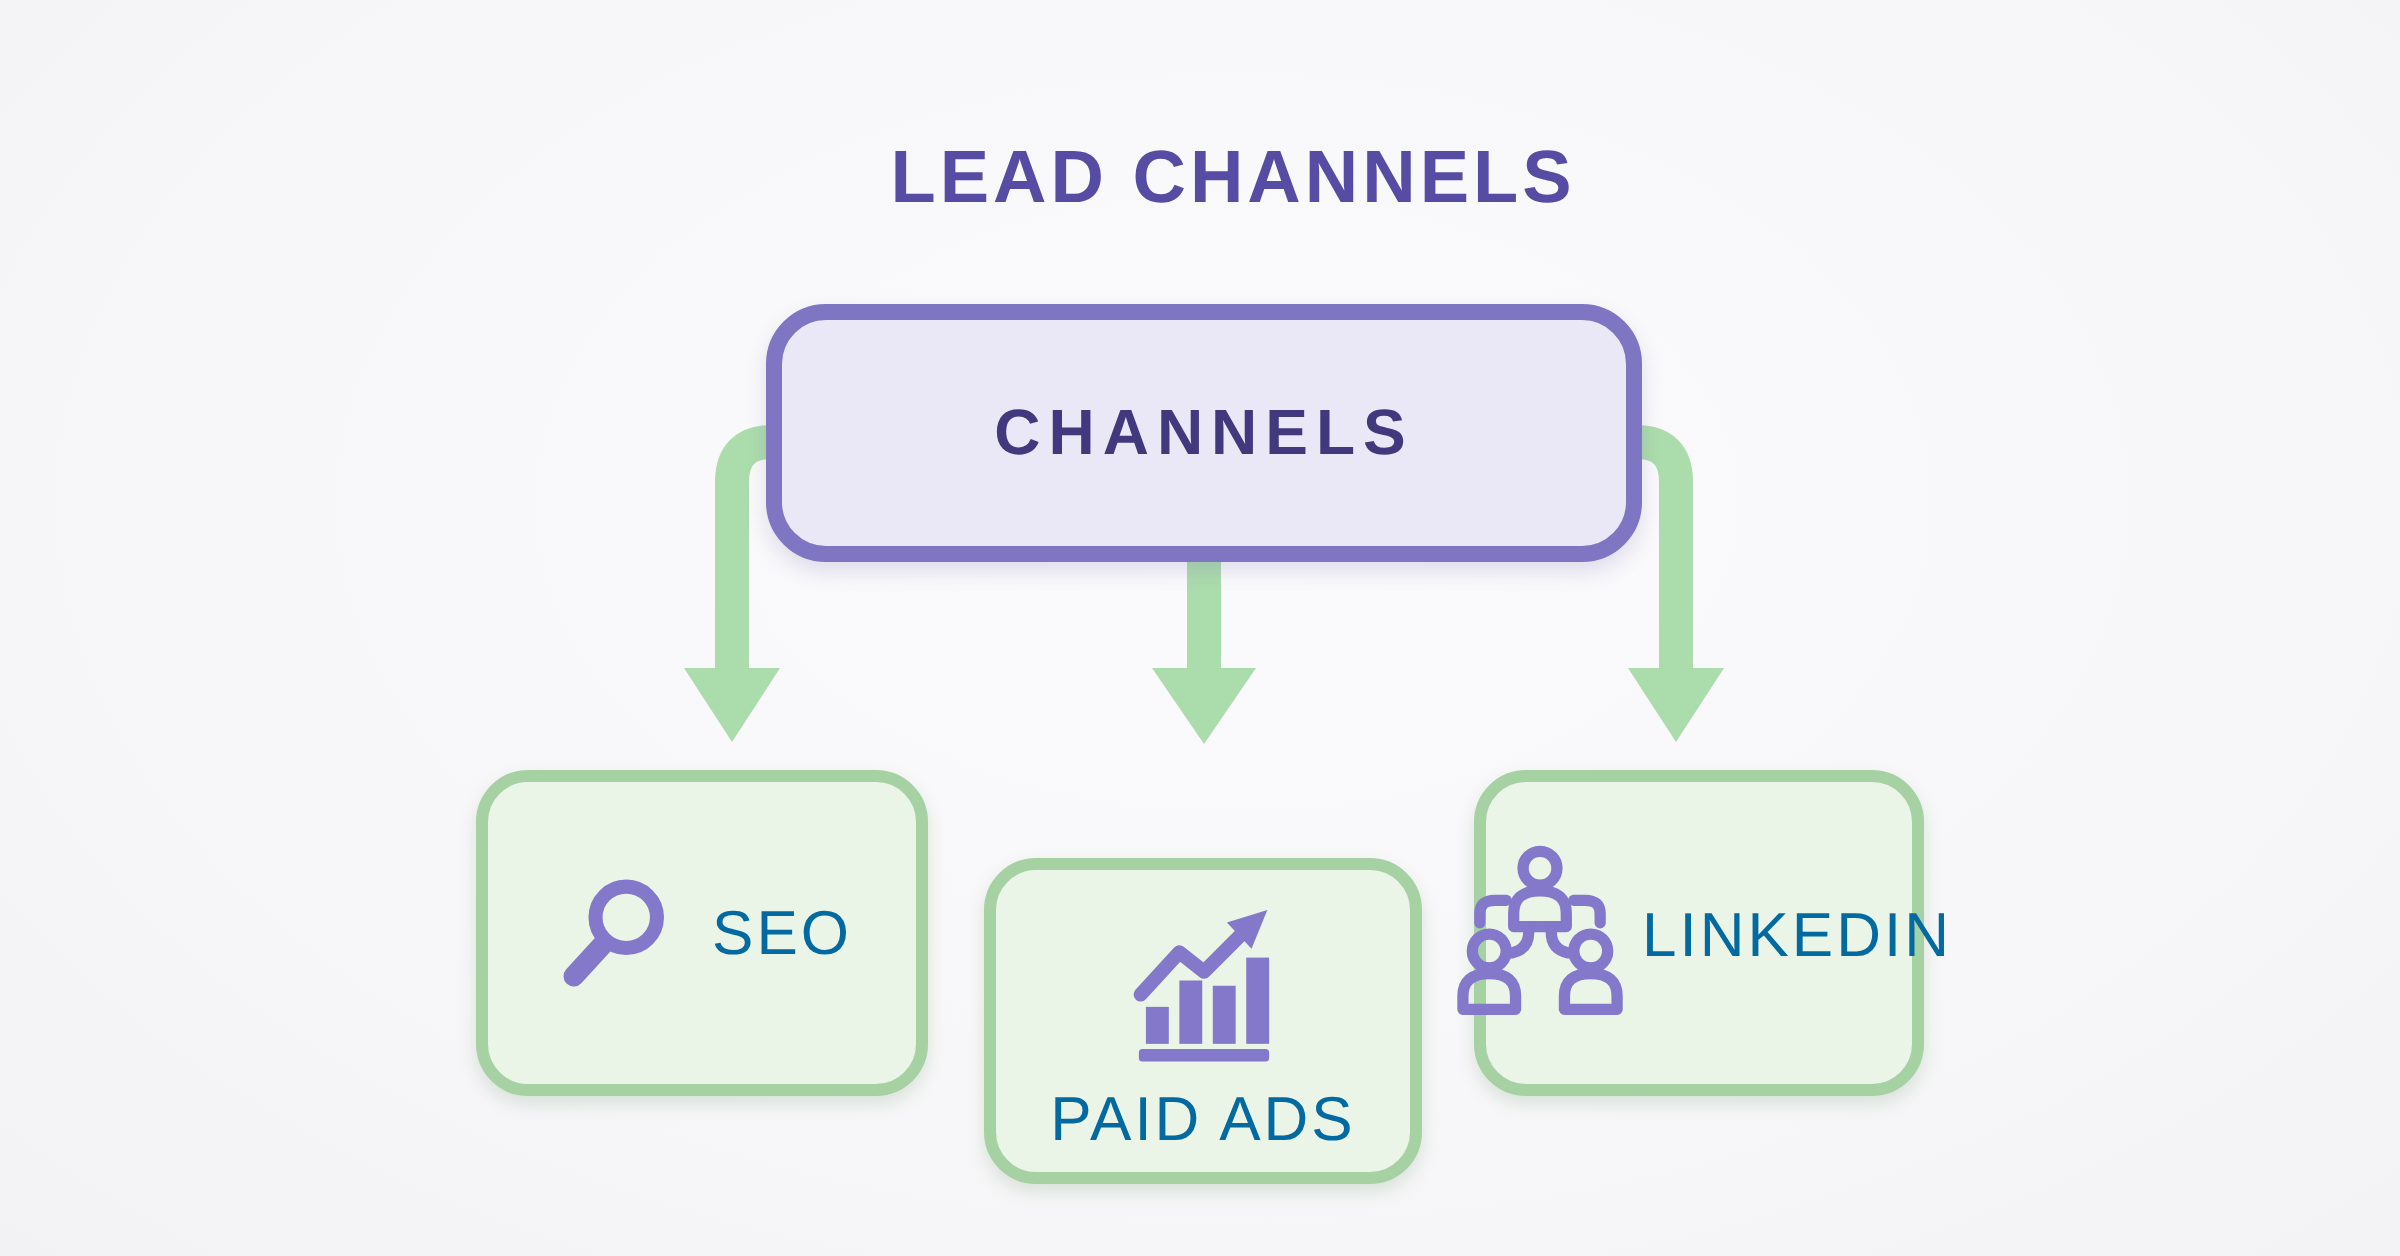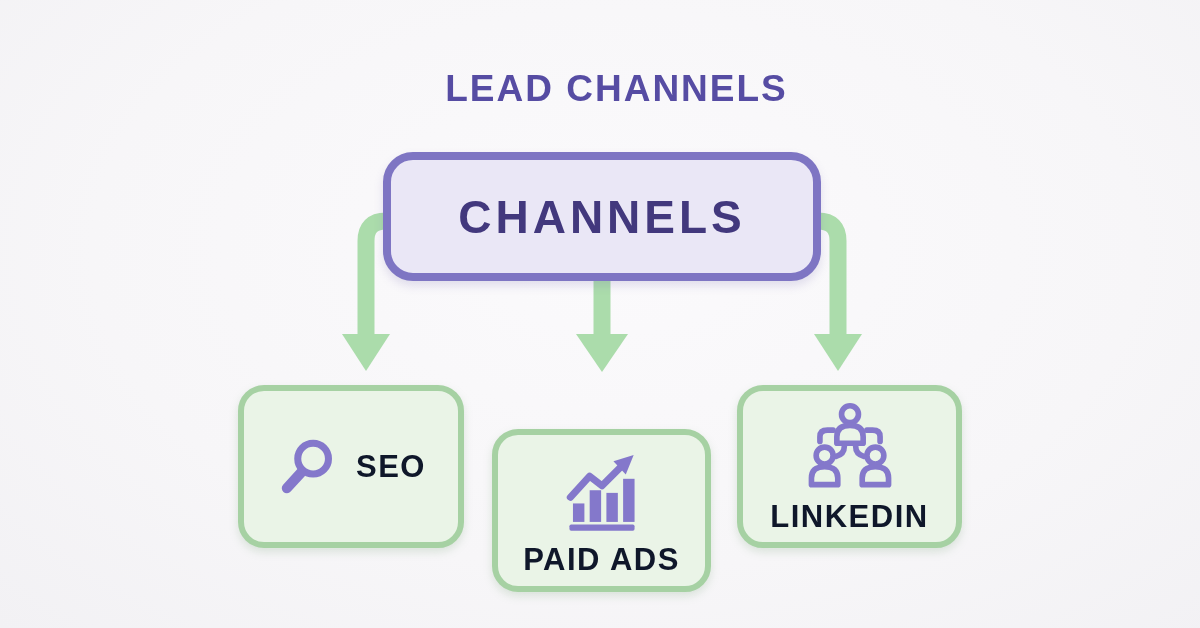--- a/index.html
+++ b/index.html
@@ -42,47 +42,47 @@
     background: #eae7f6;
     border: 8px solid #7e75c3;
     border-radius: 30px;
     box-shadow: 0 5px 10px rgba(110,100,170,0.18);
     display: flex;
     align-items: center;
     justify-content: center;
     z-index: 2;
   }
   .root-box .label {
-    font-size: 46px;
+    font-size: 32px;
     font-weight: 700;
     letter-spacing: 4px;
     color: #42387d;
   }
   .child-box {
     position: absolute;
     top: 385px;
     height: 163px;
     box-sizing: border-box;
     background: #eaf4e7;
     border: 6px solid #a6d1a3;
     border-radius: 26px;
     box-shadow: 0 4px 8px rgba(130,170,130,0.25);
     display: flex;
     align-items: center;
     justify-content: center;
     z-index: 2;
   }
   .child-seo      { left: 238px; width: 226px; flex-direction: row; gap: 16px; }
   .child-paid     { left: 492px; width: 219px; flex-direction: column; gap: 6px; padding-top: 4px; margin-top: 44px; }
-  .child-linkedin { left: 737px; width: 225px; flex-direction: column; gap: 4px; padding-top: 2px; }
+  .child-linkedin { left: 737px; width: 225px; flex-direction: row; gap: 4px; padding-top: 2px; }
   .child-box .label {
     font-size: 31px;
-    font-weight: 700;
+    font-weight: 400;
     letter-spacing: 1.5px;
-    color: #0f172a;
+    color: #0369a1;
   }
   .icon { display: inline-flex; line-height: 0; }
   .icon-seo svg      { width: 64px; height: 64px; }
   .icon-paid svg     { width: 88px; height: 88px; }
   .icon-linkedin svg { width: 94px; height: 94px; }
 </style>
 </head>
 <body>
 
 <div class="canvas">

